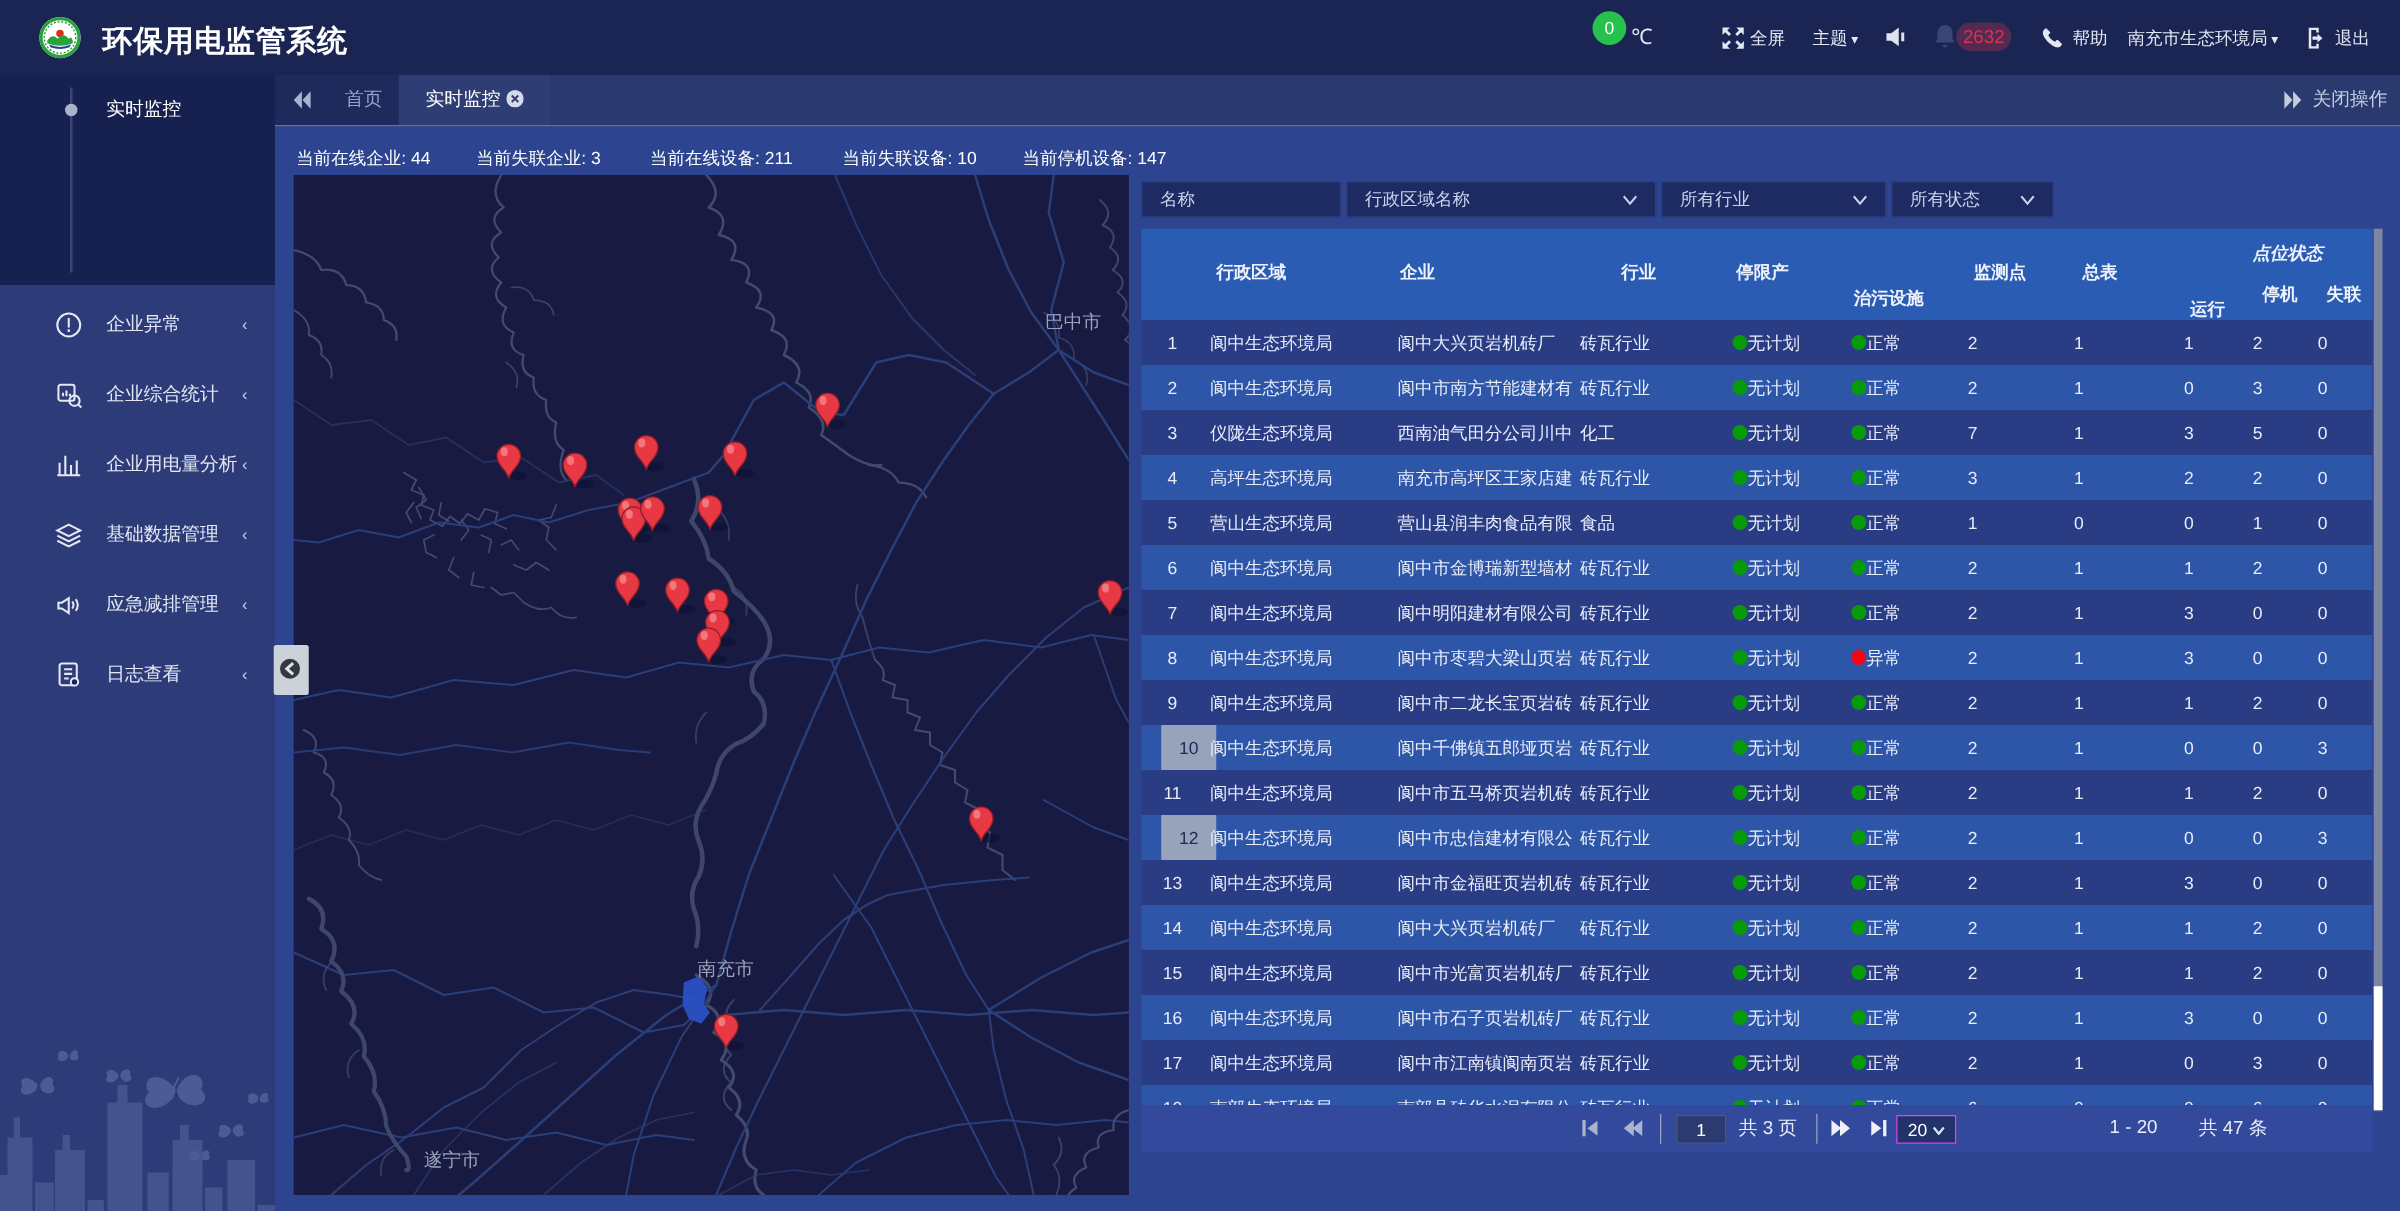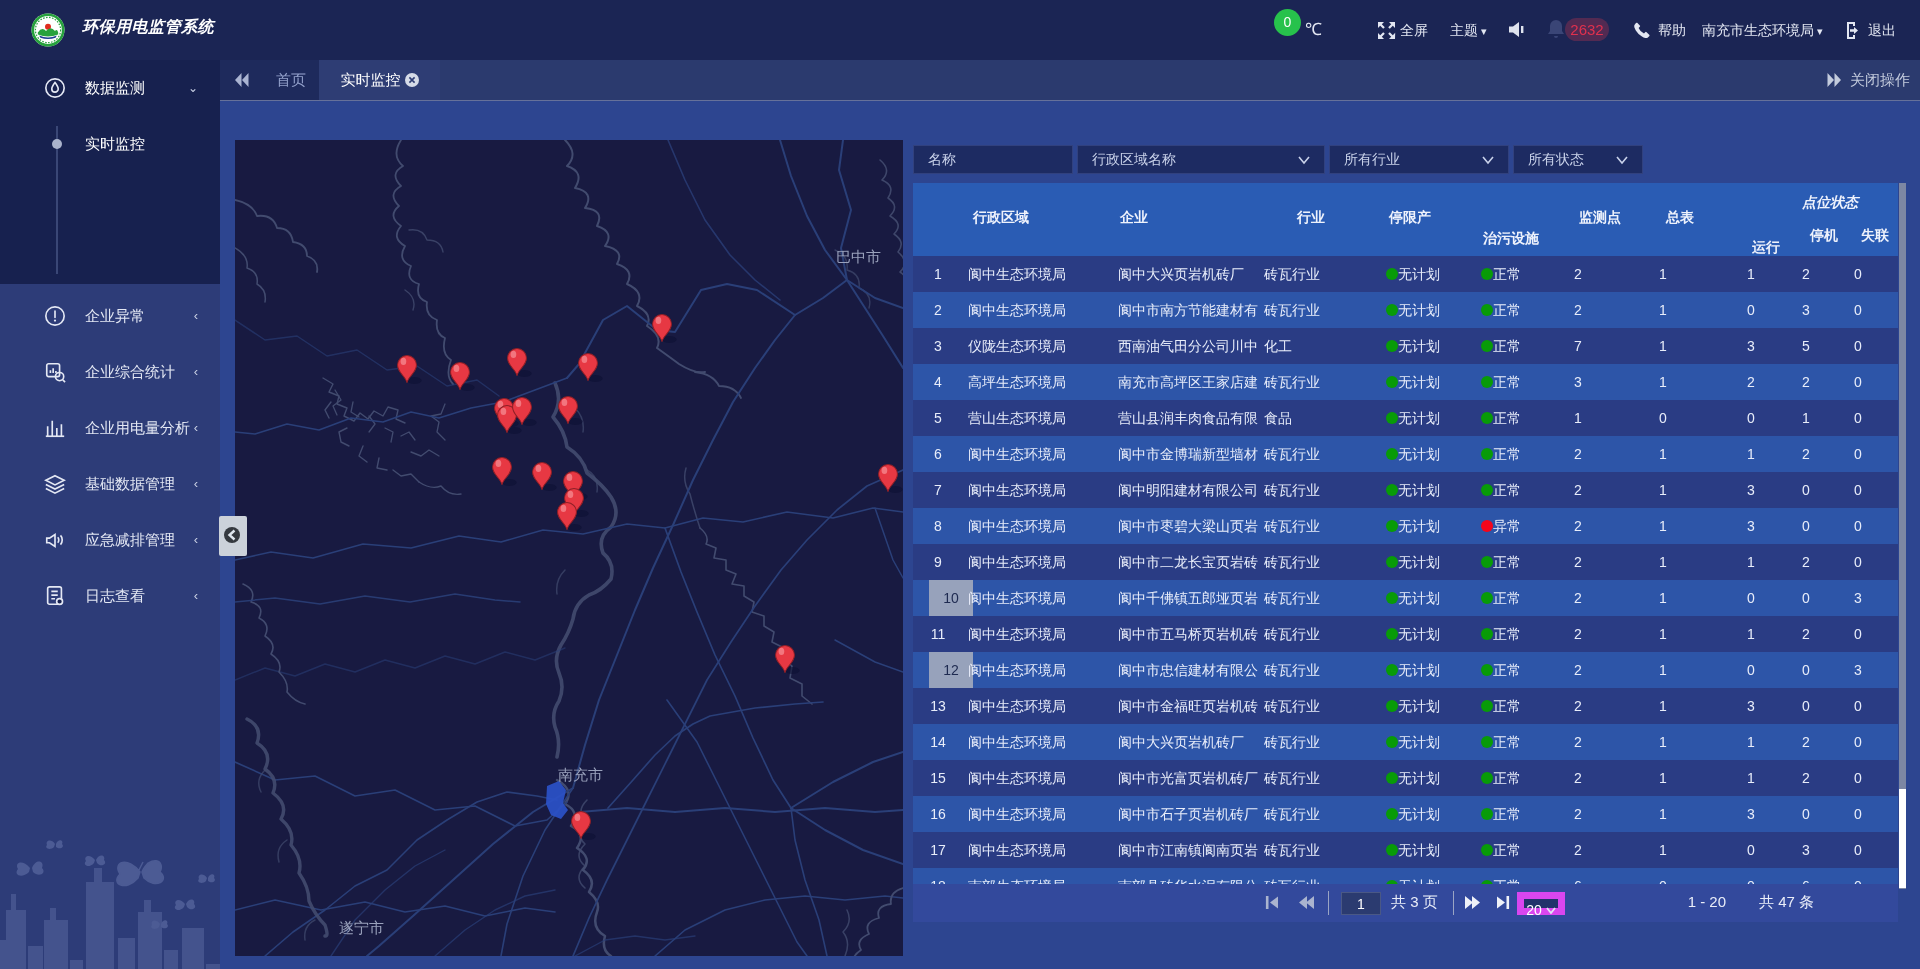--- a/index.html
+++ b/index.html
@@ -3,21 +3,21 @@
 <meta charset="utf-8">
 <title>环保用电监管系统</title>
 <style>
 *{margin:0;padding:0;box-sizing:border-box;}
 html,body{width:1920px;height:969px;overflow:hidden;background:#2d4590;font-family:"Liberation Sans",sans-serif;}
 #app{position:relative;width:1920px;height:969px;}
 .abs{position:absolute;}
 
 
 #header{position:absolute;left:0;top:0;width:1920px;height:60px;background:#1b2554;z-index:30;}
-#title{position:absolute;left:82px;top:17px;font-size:16px;font-weight:bold;color:#ffffff;letter-spacing:0.5px;font-style:italic;}
+#title{position:absolute;left:82px;top:17px;font-size:24px;font-weight:bold;color:#ffffff;letter-spacing:0.5px;}
 .hitem{position:absolute;top:0;height:60px;line-height:60px;color:#e3e7f2;font-size:14px;}
 
 
 #sidebar{position:absolute;left:0;top:60px;width:220px;height:909px;background:#2d3c78;z-index:20;overflow:hidden;}
 .menu-item{position:relative;height:56px;line-height:56px;color:#e4e8f4;font-size:15px;}
 .menu-item .mi-text{position:absolute;left:85px;top:0;}
 .menu-item .mi-icon{position:absolute;left:44px;top:17px;width:22px;height:22px;}
 .menu-item .mi-arrow{position:absolute;right:22px;top:0;font-size:13px;color:#c9d0e4;}
 #submenu{background:#17214f;height:168px;position:relative;}
 .sub-item{position:relative;height:56px;line-height:56px;font-size:15px;color:#c8cfe2;}
@@ -106,28 +106,20 @@
     <div class="hitem" style="left:1658px;">帮助</div>
     <div class="hitem" style="left:1702px;">南充市生态环境局<span style="font-size:11px;">&nbsp;▾</span></div>
     <svg class="abs" style="left:1845px;top:22px" width="17" height="17" viewBox="0 0 17 17">
         <path d="M2 0 h8 v4 h-2 V2 H4 v13 h4 v-2 h2 v4 H2z" fill="#e3e7f2"></path>
         <path d="M9 5 l4 3.5 -4 3.5 v-2.2 H5 v-2.6 h4z" fill="#e3e7f2"></path>
       </svg>
     <div class="hitem" style="left:1868px;">退出</div>
   </div>
 
   <div id="sidebar">
-    <div class="menu-item" style="background:#17214f;">
-      <svg class="mi-icon" viewBox="0 0 24 24" fill="none" stroke="#e4e8f4" stroke-width="1.8">
-          <circle cx="12" cy="12" r="10"></circle>
-          <path d="M12 6 c2.5 3.2 3.5 5 3.5 7 a3.5 3.5 0 0 1 -7 0 c0-2 1-3.8 3.5-7z"></path>
-        </svg>
-      <span class="mi-text" style="color:#fff;">数据监测</span>
-      <span class="mi-arrow" style="font-size:12px;">⌄</span>
-    </div>
     <div id="submenu">
       <div id="subline"></div>
       <div class="sub-item">
           <span class="dot"></span>
           <span class="st" style="color:#ffffff;">实时监控</span>
         </div>
     </div>
     <div style="height:4px;"></div>
     <div class="menu-item">
       <svg class="mi-icon" viewBox="0 0 24 24" fill="none" stroke="#e4e8f4" stroke-width="1.8">
@@ -222,20 +214,27 @@
     <div class="tab" id="tab-active">实时监控 <svg style="vertical-align:-2px;" width="14" height="14" viewBox="0 0 14 14">
           <circle cx="7" cy="7" r="7" fill="#d5dbe8"></circle>
           <path d="M4.4 4.4 L9.6 9.6 M9.6 4.4 L4.4 9.6" stroke="#2e3d74" stroke-width="1.6"></path>
         </svg></div>
     <div class="tab" style="right:78px;"><svg style="margin-top:12px;" width="15" height="16" viewBox="0 0 15 16">
           <path d="M7.5 1 L14 8 L7.5 15z M0.5 1 L7 8 L0.5 15z" fill="#c3cbdd"></path>
         </svg></div>
     <div class="tab" style="right:10px;color:#c3cbdd;">关闭操作</div>
   </div>
 
+  <div id="stats">
+    <span style="left:17px;">当前在线企业: 44</span>
+    <span style="left:161px;">当前失联企业: 3</span>
+    <span style="left:300px;">当前在线设备: 211</span>
+    <span style="left:454px;">当前失联设备: 10</span>
+    <span style="left:598px;">当前停机设备: 147</span>
+  </div>
 
   <svg id="map" viewBox="0 0 668 816">
     <rect width="668" height="816" fill="#181a41"></rect>
     <g id="roads">
         <path d="M166 0 q-10 16 2 26 q-14 8 -2 20 q-14 8 -2 20 q-12 10 2 20 q-10 12 4 20 q-8 14 6 20 q-6 14 8 18 q-4 14 8 18 q-2 14 10 18 q-2 14 8 18 q-4 16 6 22 q-6 16 2 24" fill="none" stroke="#424b6f" stroke-width="1.8" stroke-linejoin="round" stroke-linecap="round"></path>
         <path d="M174 90 q14 -2 18 10 q14 0 16 12 M170 150 q12 8 8 20" fill="none" stroke="#424b6f" stroke-width="1.4" stroke-linejoin="round" stroke-linecap="round" opacity="0.8"></path>
         <path d="M0 60 q18 4 22 16 q16 -2 20 12 q14 0 16 14 q14 2 14 14 q12 4 10 16" fill="none" stroke="#424b6f" stroke-width="1.8" stroke-linejoin="round" stroke-linecap="round"></path>
         <path d="M0 108 q14 8 12 20 q12 4 10 16 q10 6 8 18" fill="none" stroke="#424b6f" stroke-width="1.5" stroke-linejoin="round" stroke-linecap="round"></path>
         <path d="M88 238 l10 6 -4 8 10 4 -2 8 10 4 -3 8 10 5 6 -8 8 6 6 -8 9 5 5 -9 10 3 -2 9 9 4" fill="none" stroke="#424b6f" stroke-width="1.4" stroke-linejoin="round" stroke-linecap="round"></path>
         <path d="M100 250 l6 10 -8 6 4 9 M118 262 l-2 10 8 5 M134 276 l6 8 -6 8 M150 288 l8 4 -2 10 M166 296 l8 -4 6 8" fill="none" stroke="#424b6f" stroke-width="1.3" stroke-linejoin="round" stroke-linecap="round"></path>
@@ -665,21 +664,21 @@
       <div class="abs" style="left:428px;top:8px;width:40px;height:23px;background:#2b3b70;border:1px solid #4a5885;color:#fff;text-align:center;line-height:22px;font-size:14px;">1</div>
       <div class="abs" style="left:478px;top:9px;">共 3 页</div>
       <div class="abs" style="left:540px;top:7px;width:1px;height:24px;background:#9aa5c4;"></div>
       <svg class="abs" style="left:552px;top:11px" width="16" height="15" viewBox="0 0 16 15">
           <path d="M7 1 L15 7.5 L7 14z M0 1 L8 7.5 L0 14z" fill="#eef1f8"></path>
         </svg>
       <svg class="abs" style="left:583px;top:11px" width="14" height="15" viewBox="0 0 14 15">
           <path d="M11.8 1 v13" stroke="#eef1f8" stroke-width="2.6"></path>
           <path d="M1 1.5 L9 7.5 L1 13.5z" fill="#eef1f8"></path>
         </svg>
-      <div class="abs" style="left:604px;top:8px;width:48px;height:23px;background:#22336b;border:7px solid #d946ef;color:#fff;font-size:14px;line-height:22px;text-align:center;">20 <svg width="10" height="7" viewBox="0 0 10 7" style="vertical-align:1px;">
+      <div class="abs" style="left:604px;top:8px;width:48px;height:23px;background:#22336b;border:1px solid #d946ef;color:#fff;font-size:14px;line-height:22px;text-align:center;">20 <svg width="10" height="7" viewBox="0 0 10 7" style="vertical-align:1px;">
             <path d="M1 1 L5 6 L9 1" stroke="#dfe5f2" stroke-width="1.8" fill="none"></path>
           </svg></div>
       <div class="abs" style="right:172px;top:9px;">1 - 20</div>
       <div class="abs" style="right:84px;top:9px;">共 47 条</div>
     </div>
   </div>
 
 </div>
 
 </body></html>

